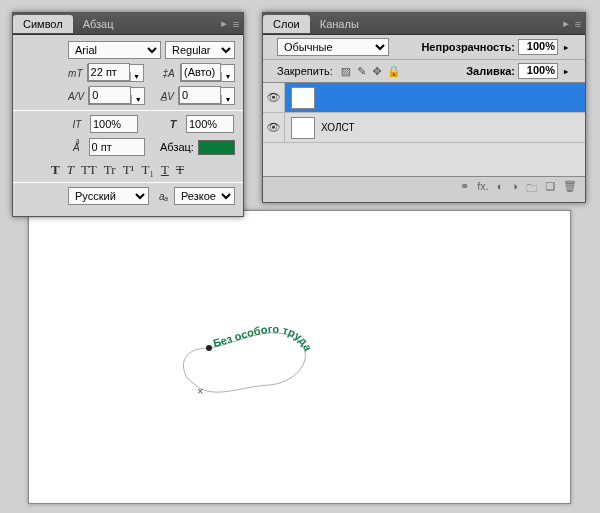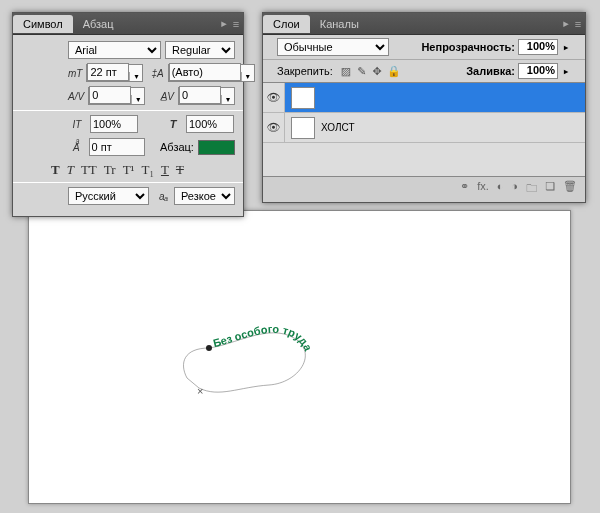--- a/index.html
+++ b/index.html
@@ -70,21 +70,21 @@
     </div>
     <div class="row">
       <span class="icon">тT</span>
       <div class="dd">
           <input type="text" value="22 пт" style="">
           <span>▾</span>
         </div>
       <span style="width:12px"></span>
       <span class="icon">‡A</span>
       <div class="dd">
-          <input type="text" style="width: 72px;" value="(Авто)">
+          <input type="text" style="width: 40px;" value="(Авто)">
           <span>▾</span>
         </div>
     </div>
     <div class="row">
       <span class="icon">A/V</span>
       <div class="dd">
           <input type="text" value="0" style="">
           <span>▾</span>
         </div>
       <span style="width:12px"></span>

